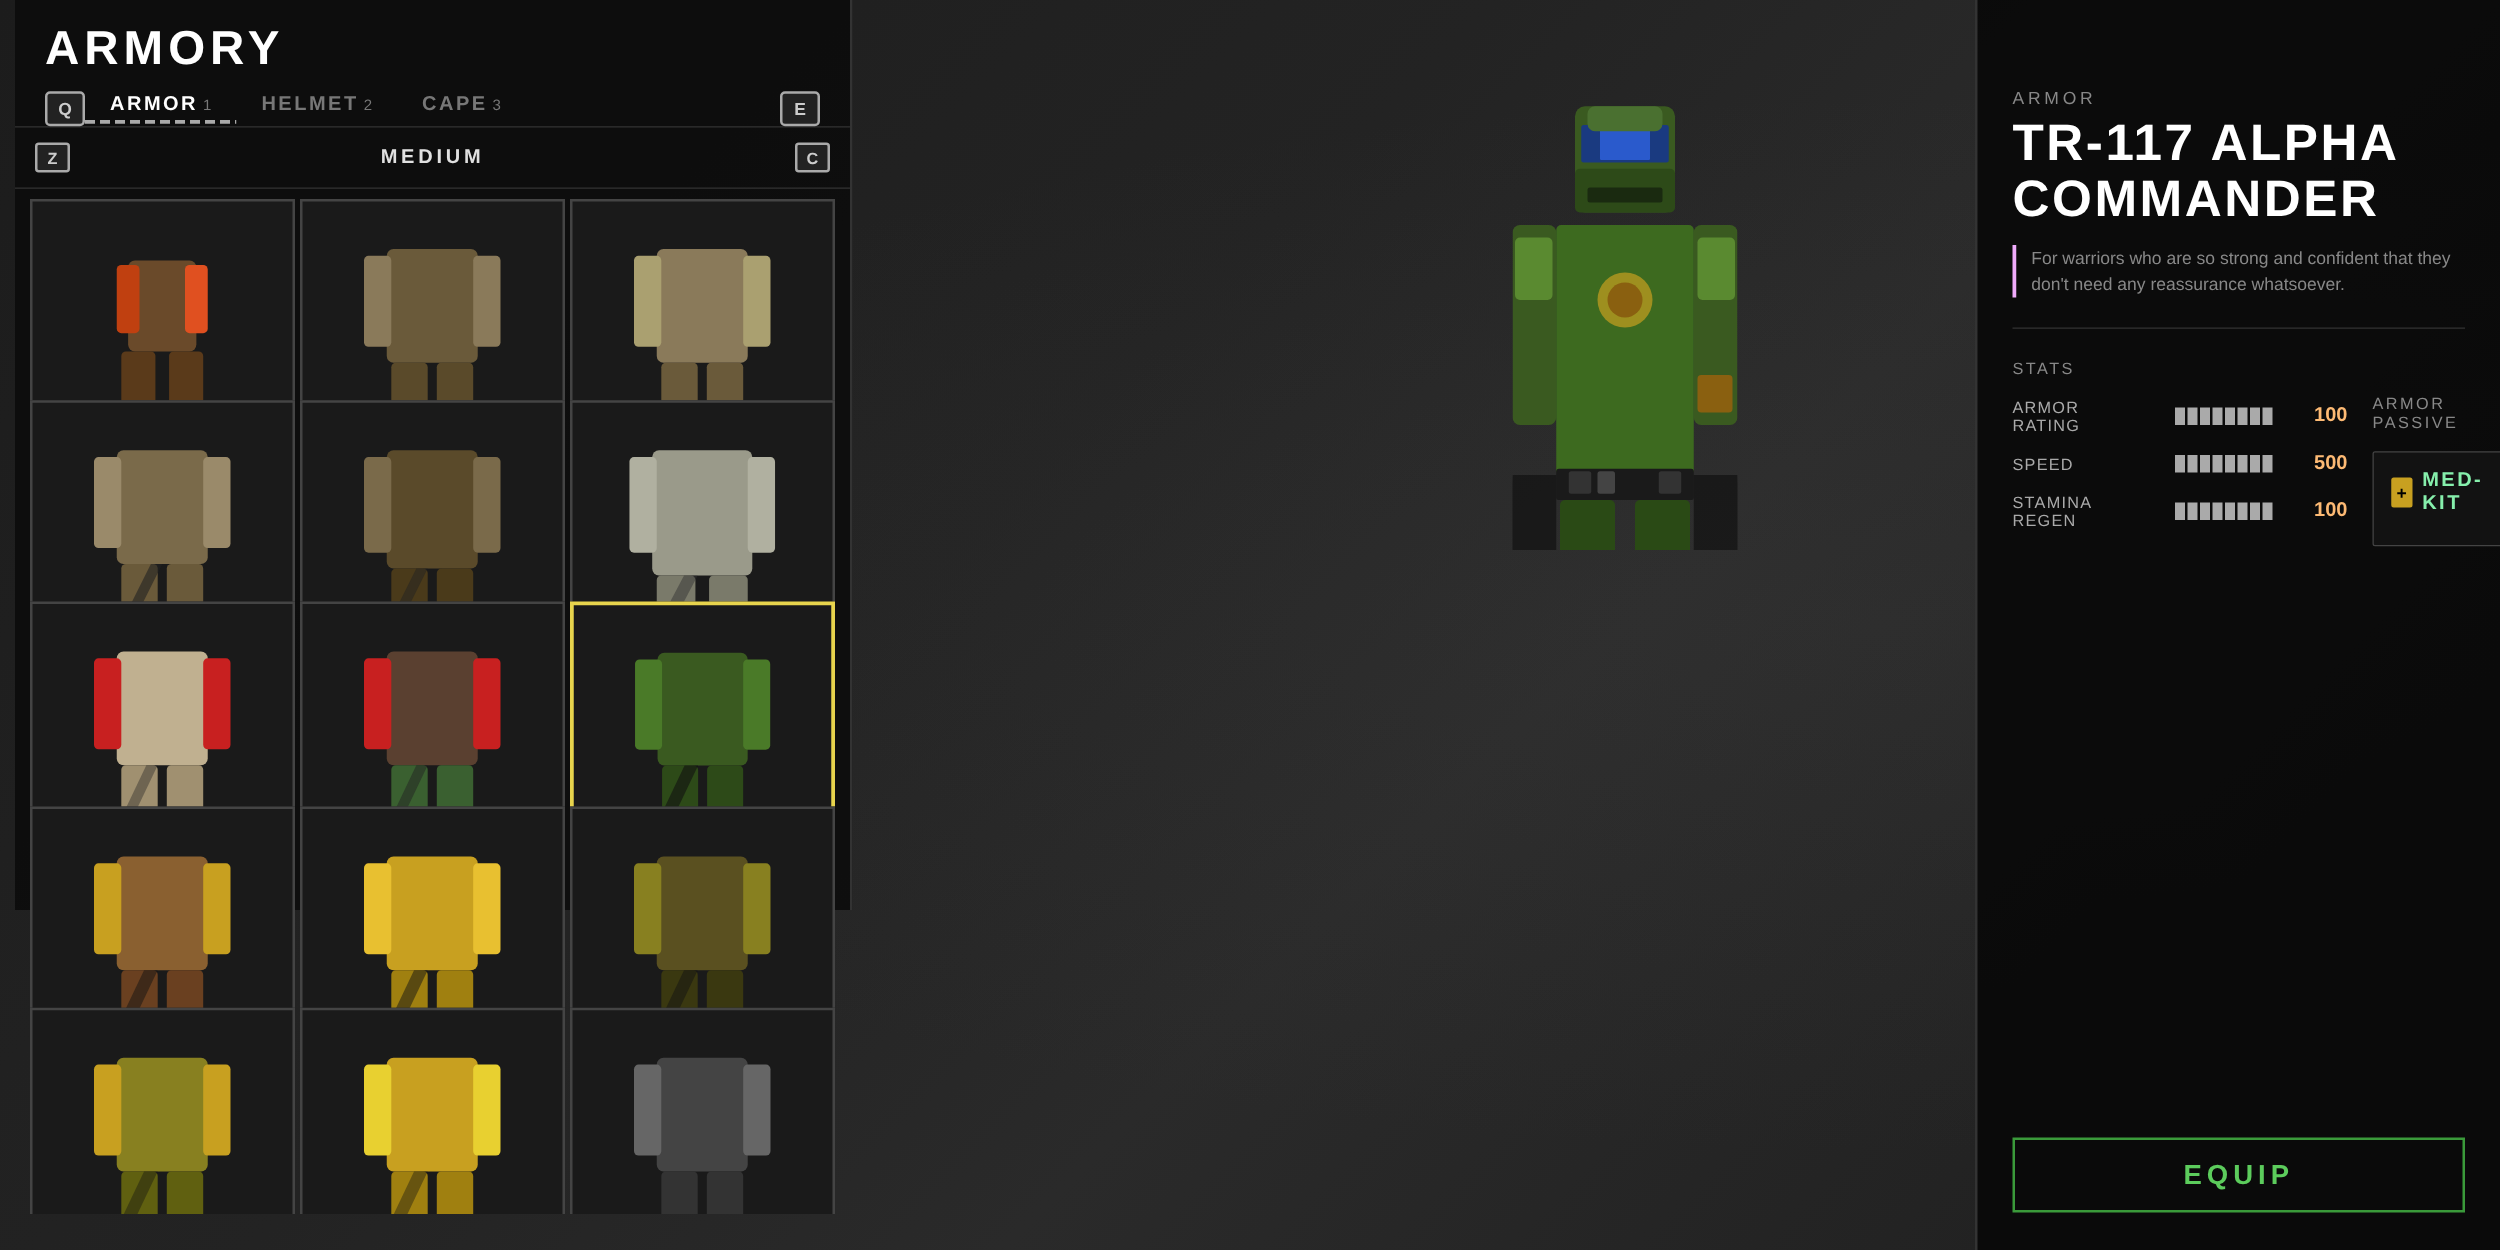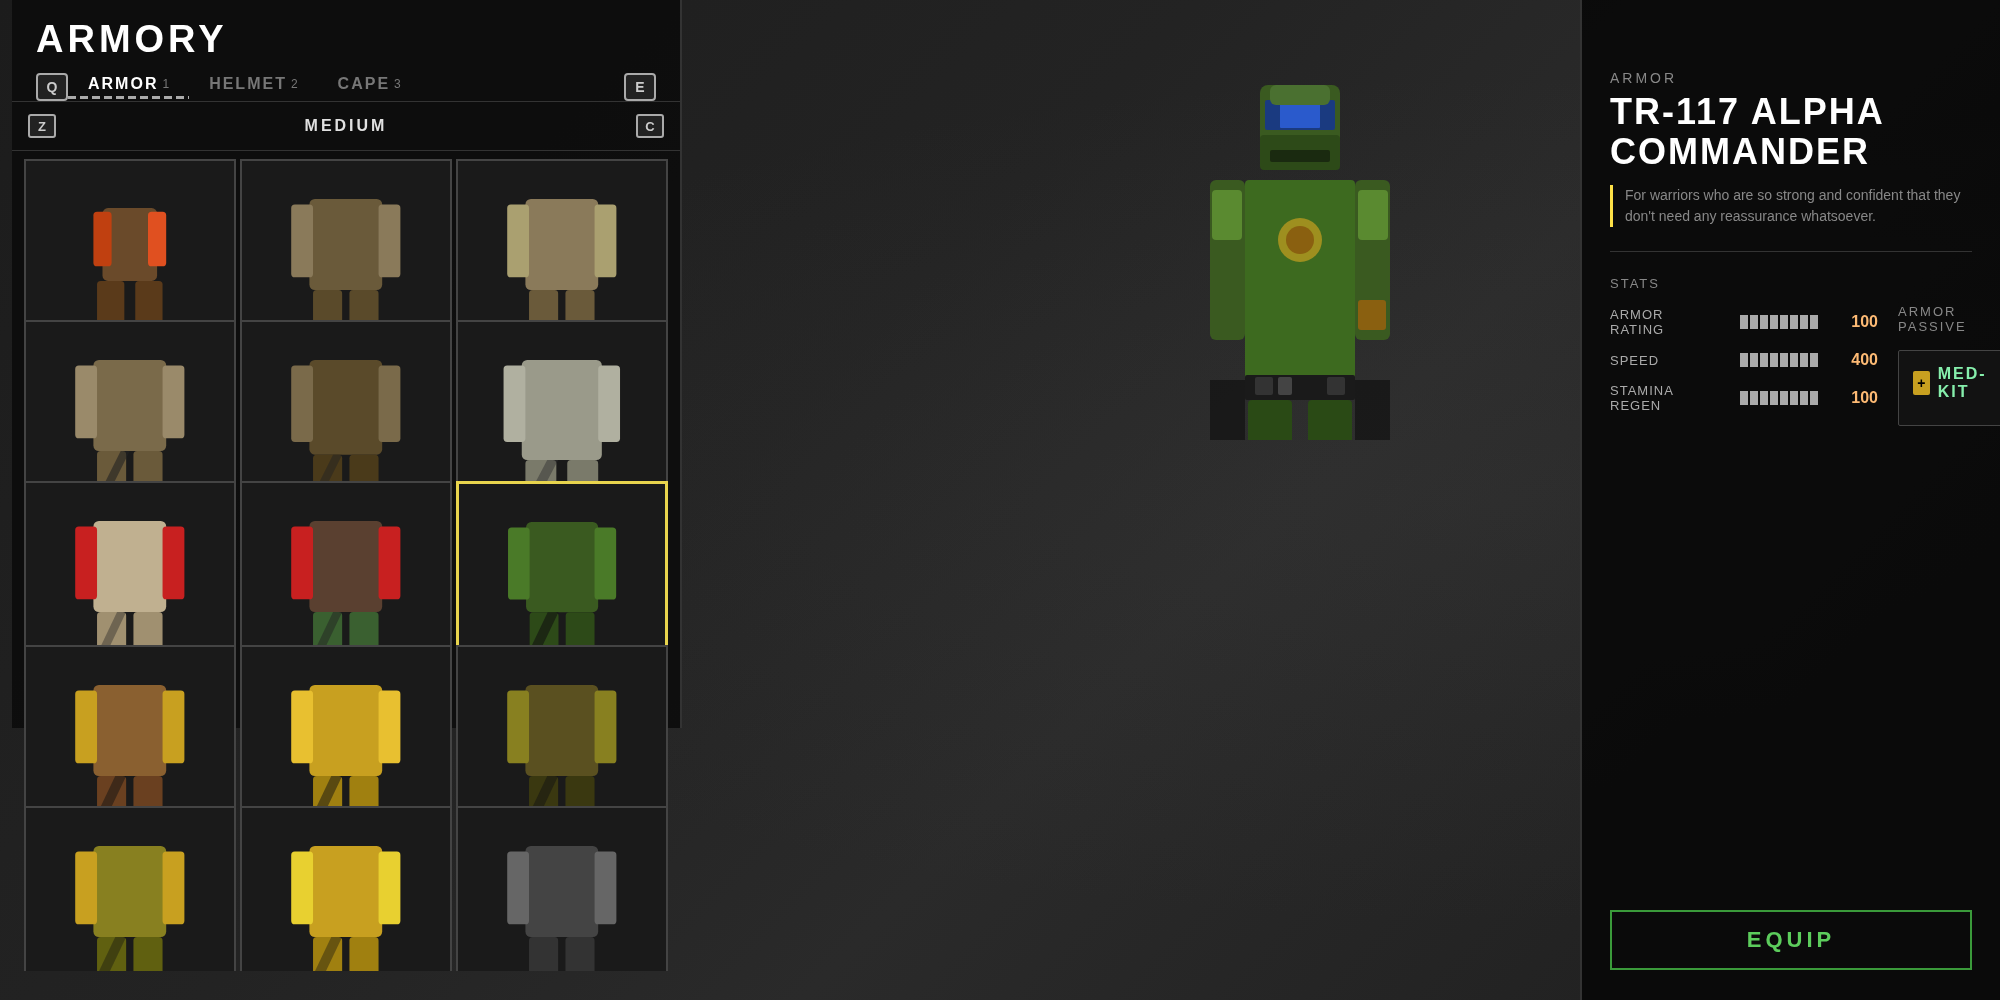--- a/index.html
+++ b/index.html
@@ -231,36 +231,36 @@
 
     .info-category {
       font-size: 14px;
       letter-spacing: 3px;
       color: #888;
       text-transform: uppercase;
       margin-top: 40px;
     }
 
     .info-name {
-      font-size: 36px;
+      font-size: 41px;
       font-weight: 900;
       color: #ffffff;
       letter-spacing: 2px;
       text-transform: uppercase;
       line-height: 1.1;
       margin-top: 6px;
       font-family: 'Arial Black', sans-serif;
     }
 
     .info-desc {
       font-size: 14px;
       color: #888;
       margin-top: 14px;
       line-height: 1.5;
-      border-left: 3px solid #fde047;
+      border-left: 3px solid #f0abfc;
       padding-left: 12px;
     }
 
     .divider {
       height: 1px;
       background: #333;
       margin: 24px 0;
     }
 
     .stats-section {
@@ -738,21 +738,21 @@
           <div class="stat-bars">
             <div class="stat-bar"></div>
             <div class="stat-bar"></div>
             <div class="stat-bar"></div>
             <div class="stat-bar"></div>
             <div class="stat-bar"></div>
             <div class="stat-bar"></div>
             <div class="stat-bar"></div>
             <div class="stat-bar"></div>
           </div>
-          <div class="stat-value">400</div>
+          <div class="stat-value">500</div>
         </div>
 
         <div class="stat-row">
           <div class="stat-name">STAMINA REGEN</div>
           <div class="stat-bars">
             <div class="stat-bar"></div>
             <div class="stat-bar"></div>
             <div class="stat-bar"></div>
             <div class="stat-bar"></div>
             <div class="stat-bar"></div>

